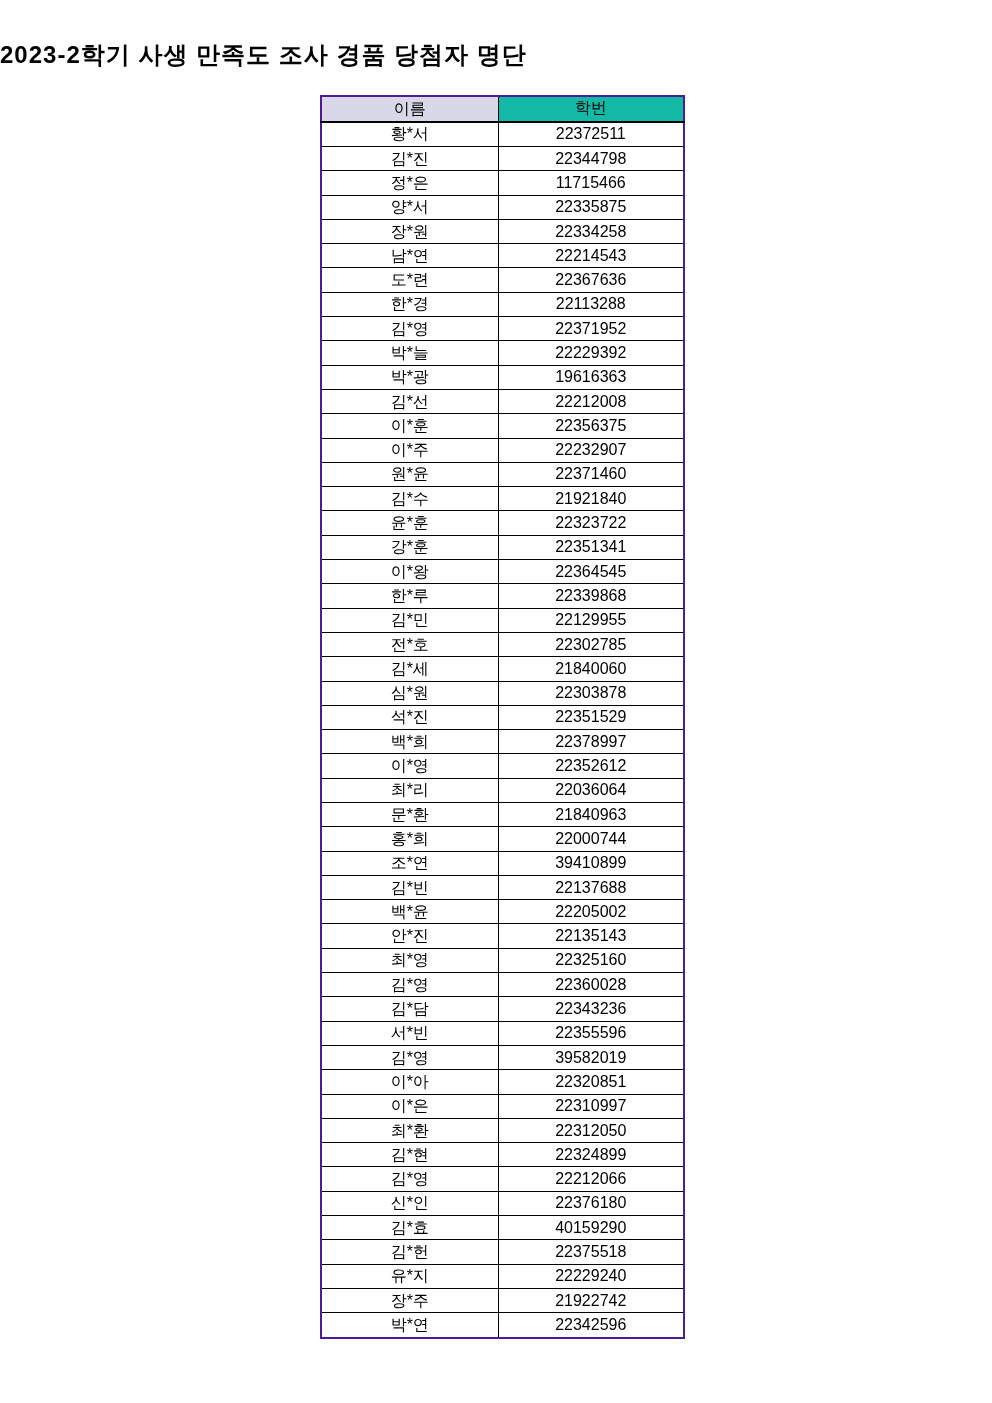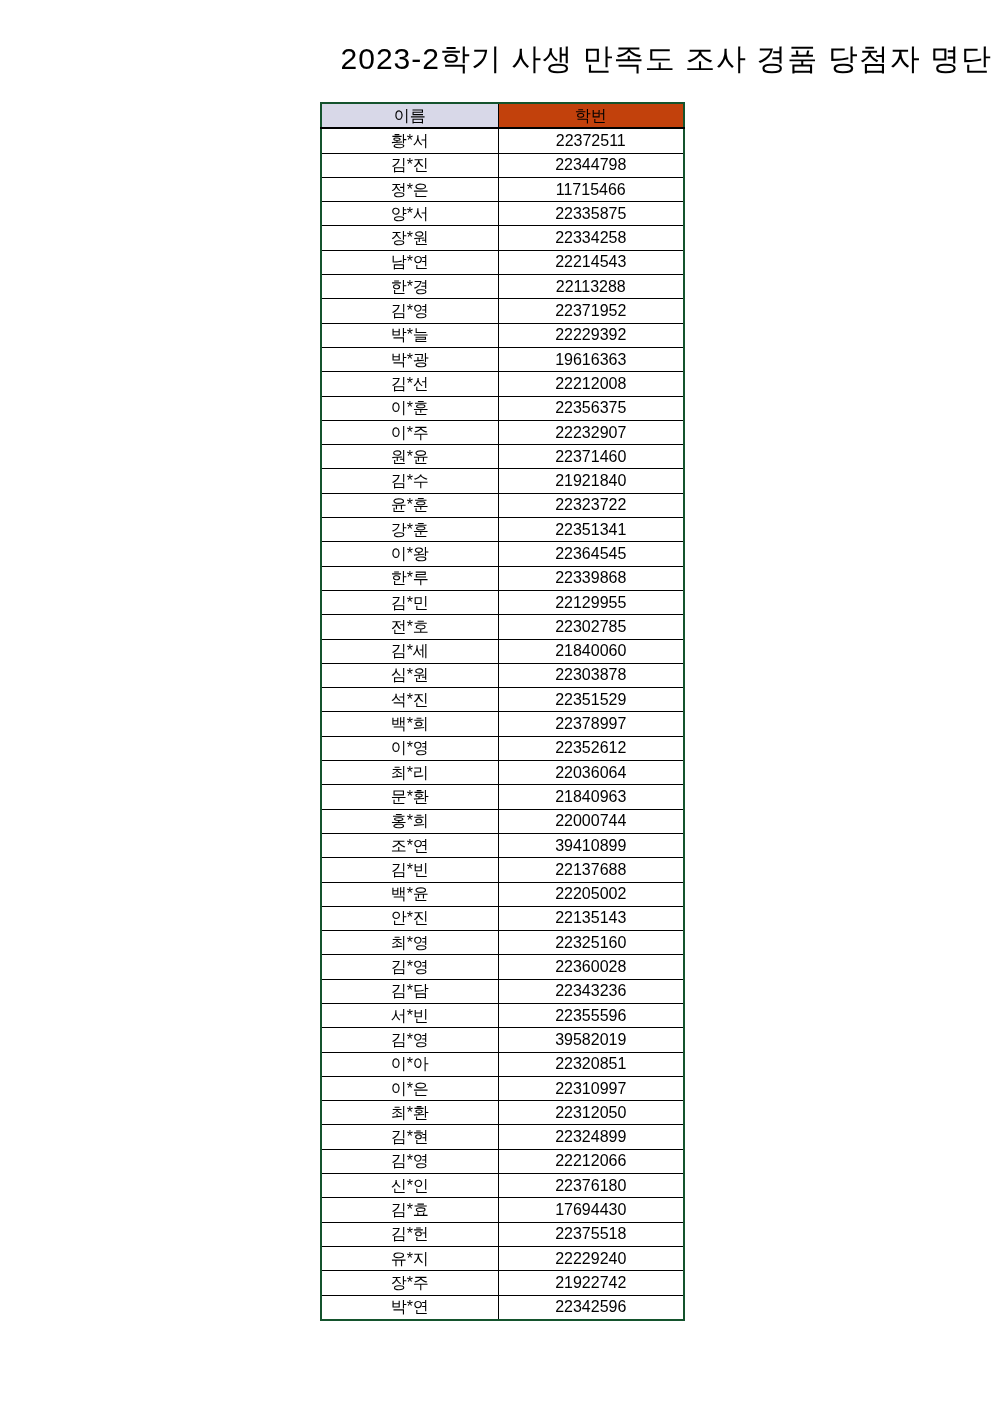--- a/index.html
+++ b/index.html
@@ -11,33 +11,33 @@
     width: 992px;
     height: 1403px;
     font-family: "Liberation Sans", "DejaVu Sans", sans-serif;
     color: #000000;
     overflow: hidden;
   }
   .page-title {
     margin: 0;
     padding-top: 42px;
     padding-bottom: 0;
-    text-align: right;
-    font-size: 30px;
-    font-weight: normal;
+    text-align: left;
+    font-size: 24px;
+    font-weight: bold;
     letter-spacing: 1px;
     line-height: 1.1;
   }
   .winners-table {
     border-collapse: collapse;
     table-layout: fixed;
     margin-left: 320px;
     margin-top: 27px;
     width: 363px;
-    border: 2px solid #14532d;
+    border: 2px solid #4c1d95;
   }
   .winners-table col.name-col { width: 177px; }
   .winners-table col.id-col   { width: 186px; }
   .winners-table th,
   .winners-table td {
     border: 1px solid #000000;
     height: 23.3px;
     padding: 0;
     text-align: center;
     vertical-align: middle;
@@ -57,21 +57,21 @@
 <h1 class="page-title">2023-2학기 사생 만족도 조사 경품 당첨자 명단</h1>
 
 <table class="winners-table">
   <colgroup>
     <col class="name-col">
     <col class="id-col">
   </colgroup>
   <thead>
     <tr>
       <th style="background: rgb(216, 216, 232);">이름</th>
-      <th style="background: #c2410c;">학번</th>
+      <th style="background: #14b8a6; font-family: Liberation Mono, monospace;">학번</th>
     </tr>
   </thead>
   <tbody id="winners-body">
   <tr>
     <td>황*서</td>
     <td>22372511</td>
   </tr>
 
   <tr>
     <td>김*진</td>
@@ -91,20 +91,24 @@
   <tr>
     <td>장*원</td>
     <td>22334258</td>
   </tr>
 
   <tr>
     <td>남*연</td>
     <td>22214543</td>
   </tr>
 
+  <tr>
+    <td>도*련</td>
+    <td>22367636</td>
+  </tr>
 
   <tr>
     <td>한*경</td>
     <td>22113288</td>
   </tr>
 
   <tr>
     <td>김*영</td>
     <td>22371952</td>
   </tr>
@@ -284,21 +288,21 @@
     <td>22212066</td>
   </tr>
 
   <tr>
     <td>신*인</td>
     <td>22376180</td>
   </tr>
 
   <tr>
     <td>김*효</td>
-    <td>17694430</td>
+    <td>40159290</td>
   </tr>
 
   <tr>
     <td>김*헌</td>
     <td>22375518</td>
   </tr>
 
   <tr>
     <td>유*지</td>
     <td>22229240</td>

